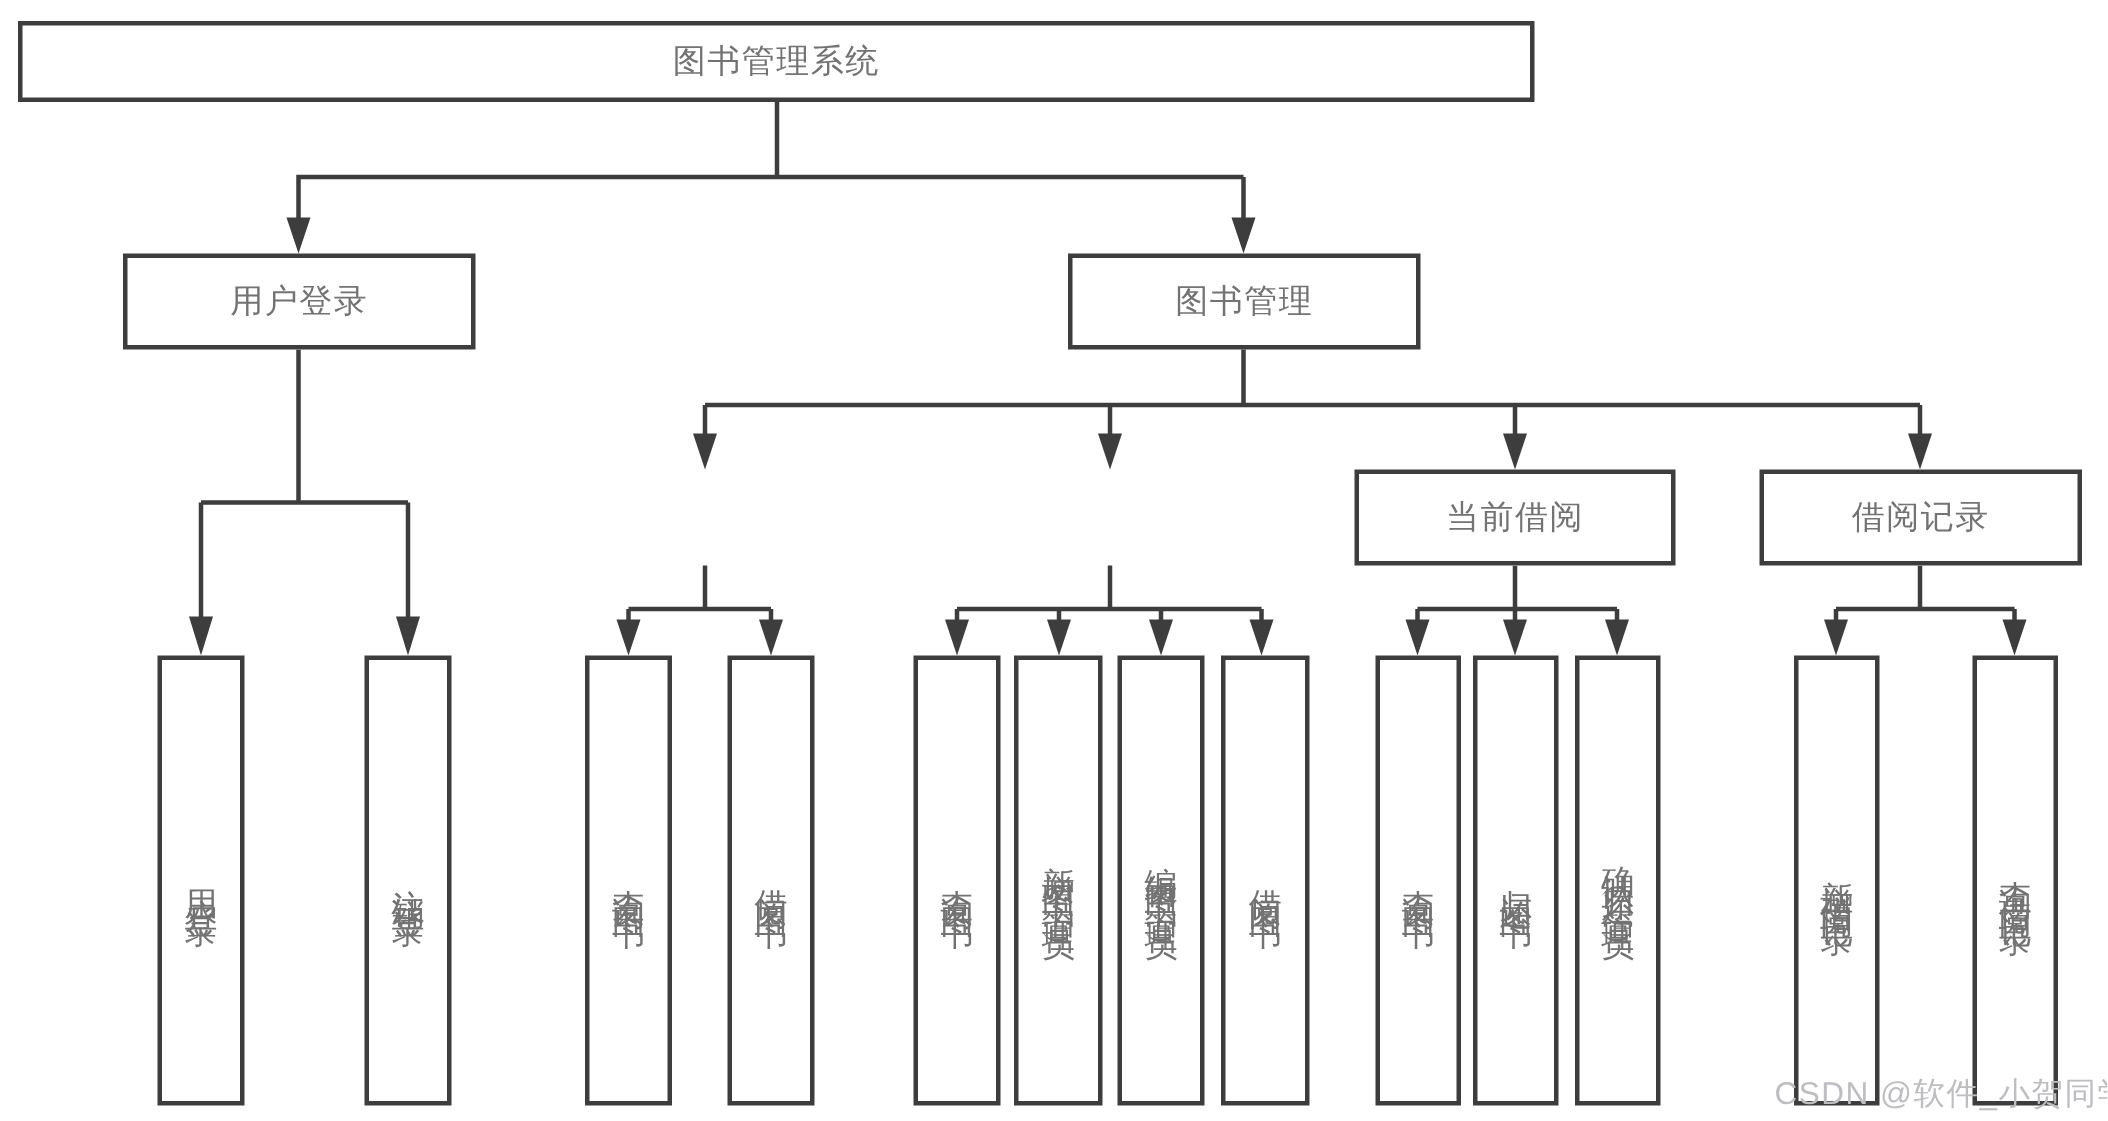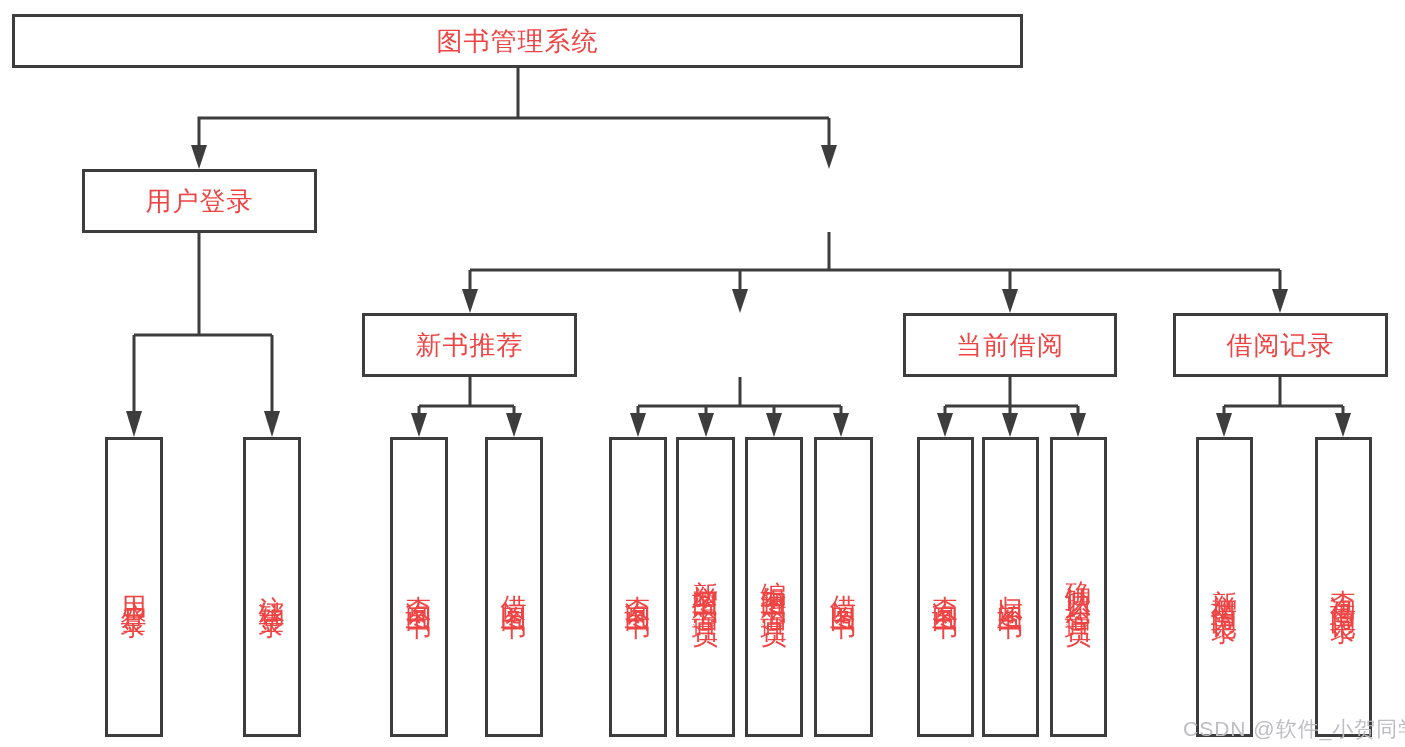--- a/index.html
+++ b/index.html
@@ -17,22 +17,22 @@
     width: 1405px; height: 747px;
   }
   .node {
     position: absolute;
     box-sizing: border-box;
     background: #ffffff;
     border: 3px solid #3d3d3d;
     display: flex;
     align-items: center;
     justify-content: center;
-    color: #ef4444;
-    font-size: 26px;
+    color: #737373;
+    font-size: 22px;
     letter-spacing: 1px;
     white-space: nowrap;
   }
   .leaf .label {
     writing-mode: vertical-rl;
     line-height: 1;
     letter-spacing: 6px;
     white-space: nowrap;
   }
   #watermark {
@@ -90,24 +90,24 @@
     </g>
   </svg>
 
   <div class="node" style="left:12px; top:14px; width:1011px; height:54px;">
     <span class="label">图书管理系统</span>
   </div>
 
   <div class="node" style="left:82px; top:169px; width:235px; height:64px;">
     <span class="label">用户登录</span>
   </div>
+  <div class="node" style="left:712px; top:169px; width:235px; height:64px;">
+    <span class="label">图书管理</span>
+  </div>
 
-  <div class="node" style="left:362px; top:313px; width:215px; height:64px;">
-    <span class="label">新书推荐</span>
-  </div>
   <div class="node" style="left:903px; top:313px; width:214px; height:64px;">
     <span class="label">当前借阅</span>
   </div>
   <div class="node" style="left:1173px; top:313px; width:215px; height:64px;">
     <span class="label">借阅记录</span>
   </div>
 
   <div class="node leaf" style="left:105px; top:437px; width:58px; height:300px;">
     <span class="label">用户登录</span>
   </div>

